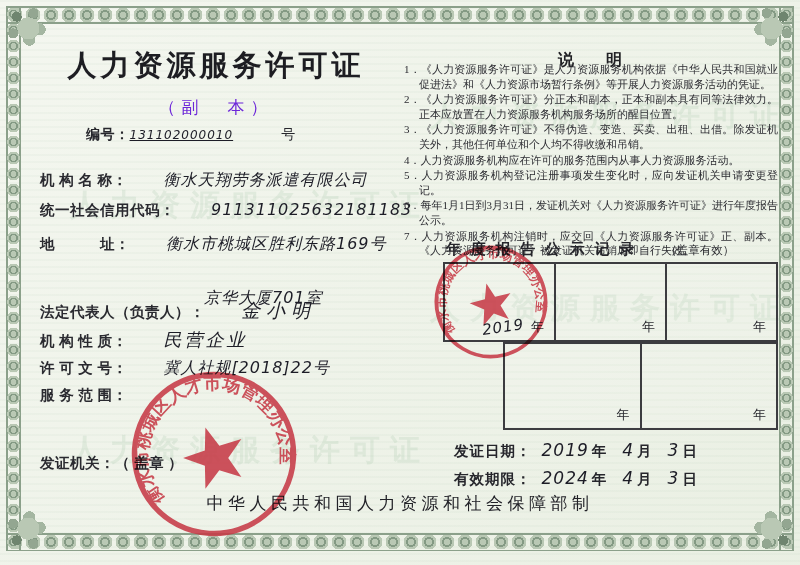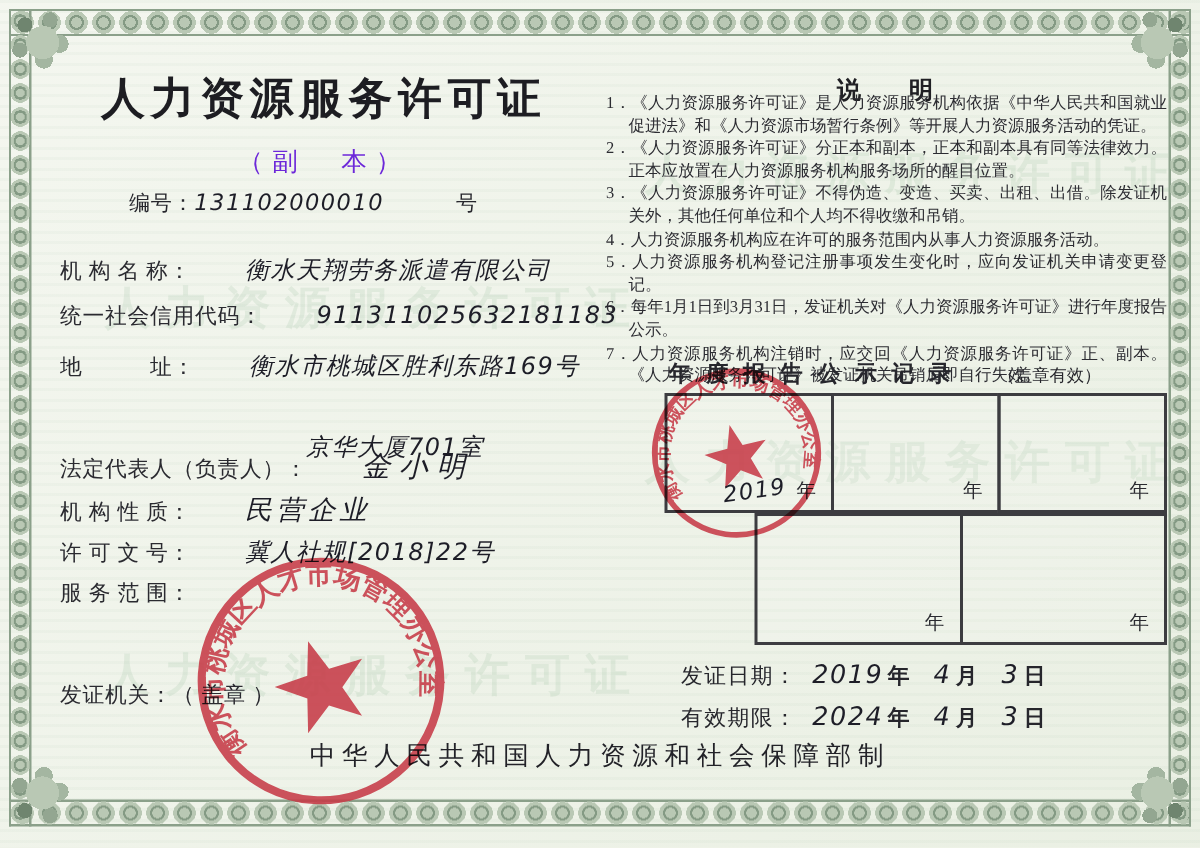--- a/index.html
+++ b/index.html
@@ -66,25 +66,25 @@
   .left-page{position:absolute;left:40px;top:30px;width:352px;height:480px;}
   .cert-title{
     position:absolute;top:16px;left:0;width:100%;text-align:center;
     font-size:29px;font-weight:bold;letter-spacing:4px;color:#1d1d22;
   }
   .cert-subtitle{
     position:absolute;top:66px;left:0;width:100%;text-align:center;
     font-size:17px;letter-spacing:6px;color:#6d28d9;
   }
   .serial-row{position:absolute;top:96px;left:46px;font-size:14px;}
-  .serial-row .hand{font-size:15px;}
+  .serial-row .hand{font-size:12px;text-decoration:underline;}
   .serial-suffix{margin-left:48px;}
 
   .field{position:absolute;left:0;font-size:14.5px;color:#2a2a30;white-space:nowrap;}
-  .f-label{font-weight:normal;letter-spacing:.5px;text-align:right;}
+  .f-label{font-weight:bold;letter-spacing:.5px;text-align:right;}
   .hand{
     font-family:"DejaVu Sans",sans-serif;font-style:italic;
     color:#1d1d27;letter-spacing:1px;
   }
   .field .hand{font-size:16px;margin-left:36px;}
   .addr2{position:absolute;left:128px;top:258px;}
   .scope-lines{position:absolute;left:104px;top:352px;width:330px;line-height:23px;}
   .scope-lines .hand{font-size:14.5px;letter-spacing:0;}
 
   

